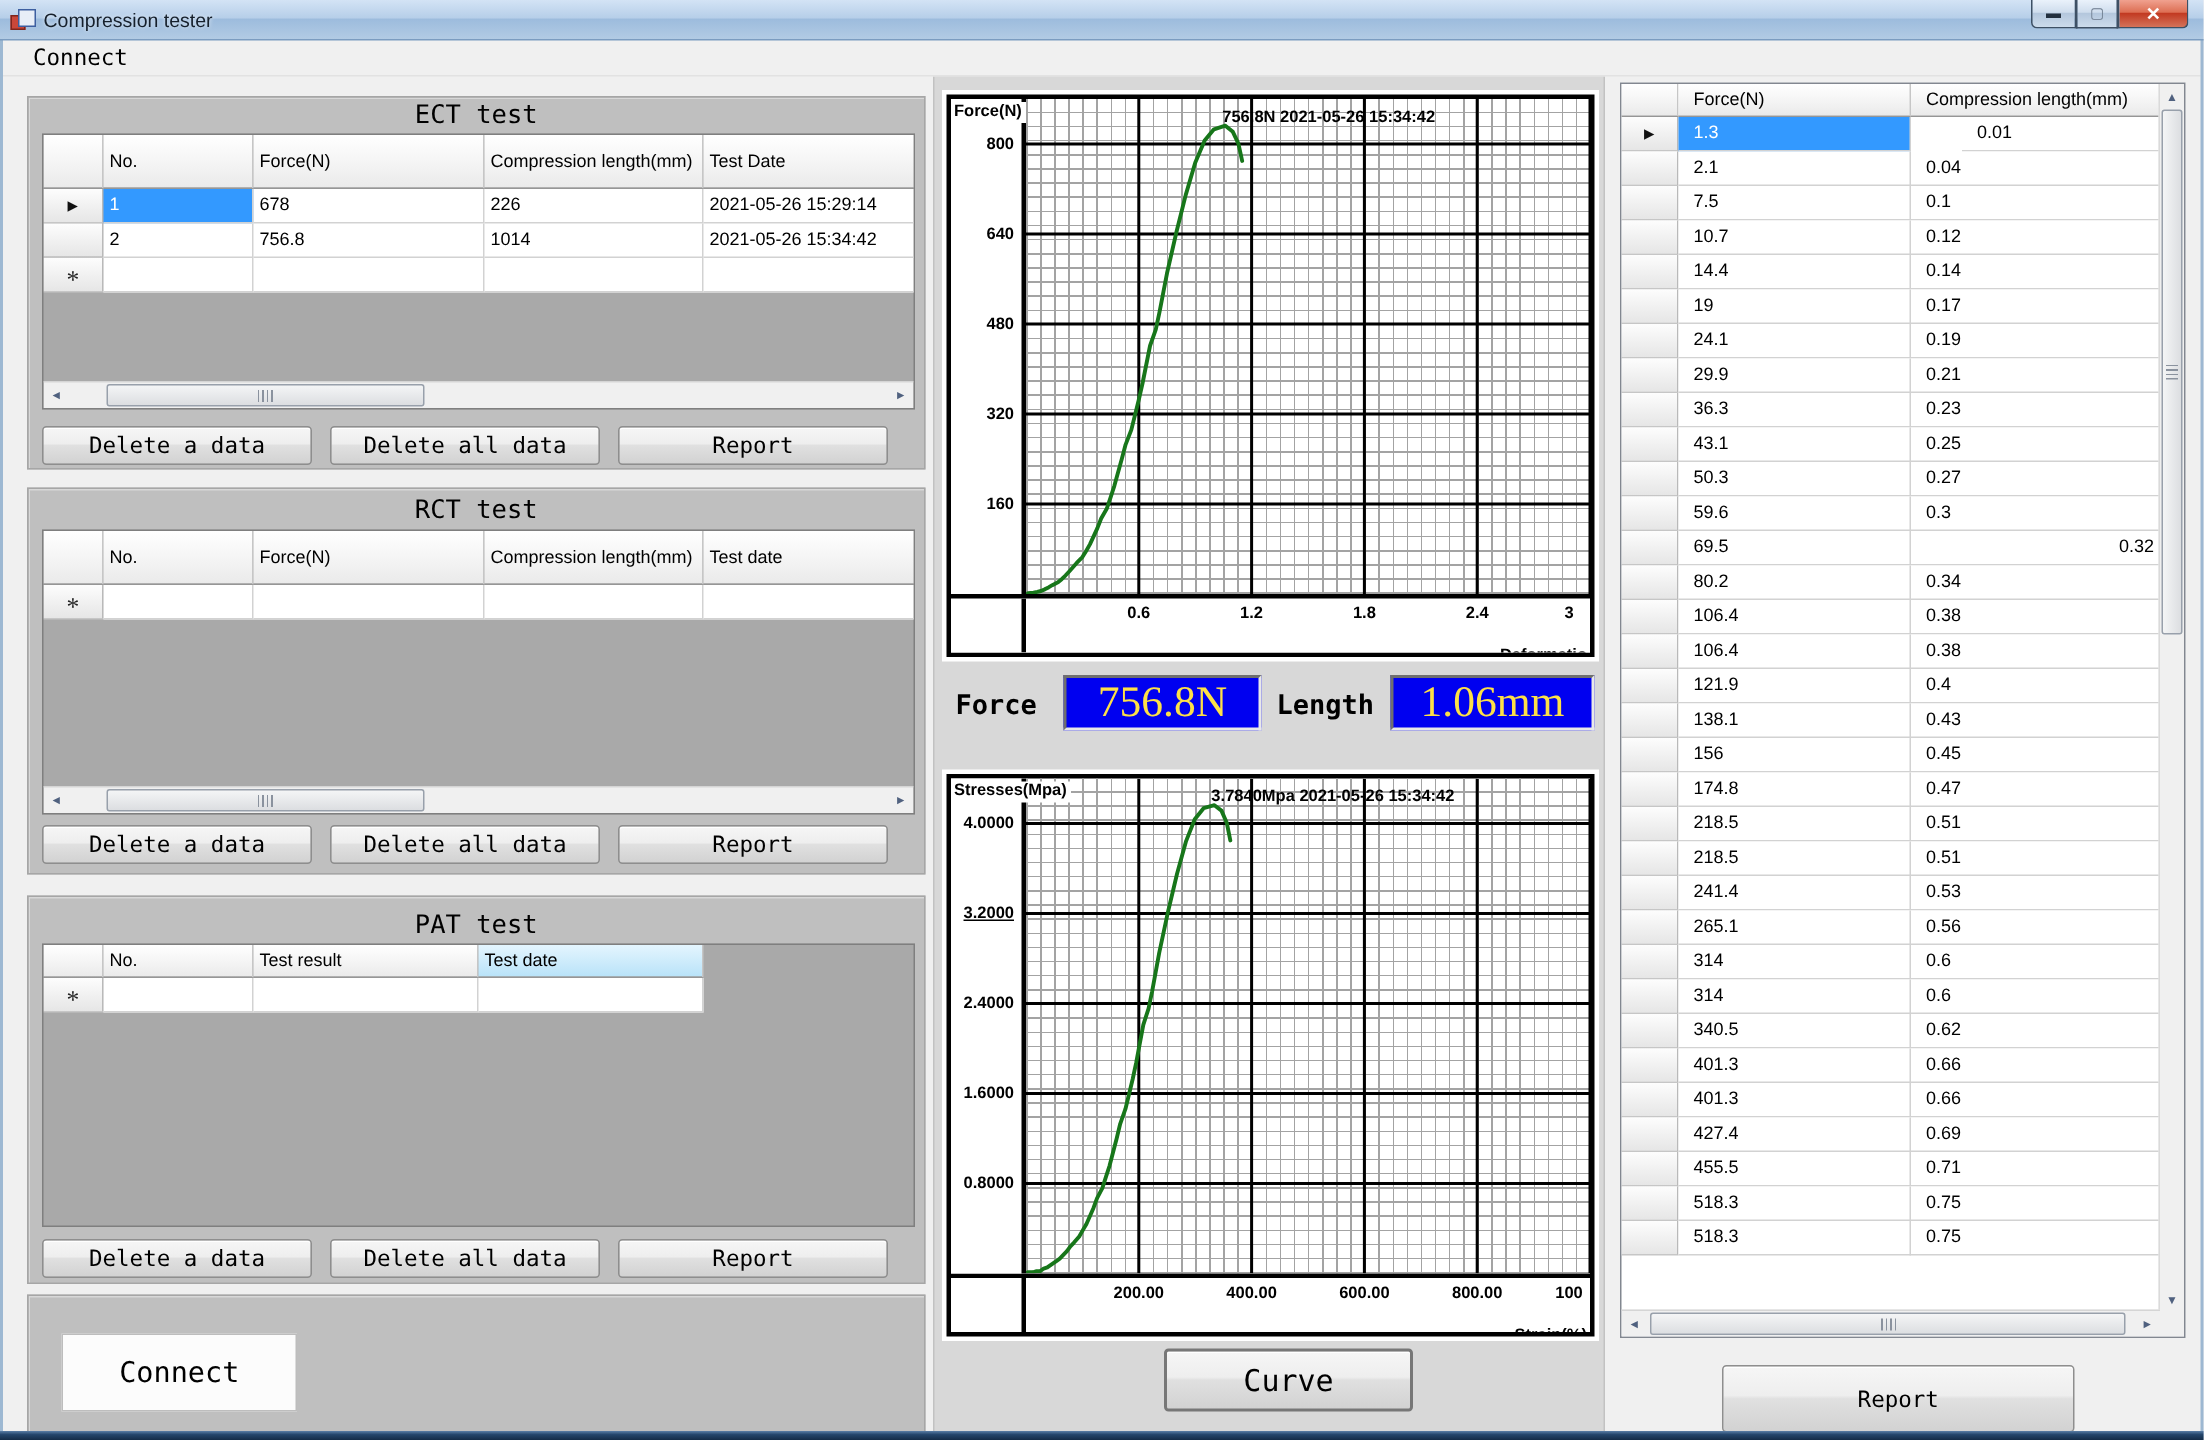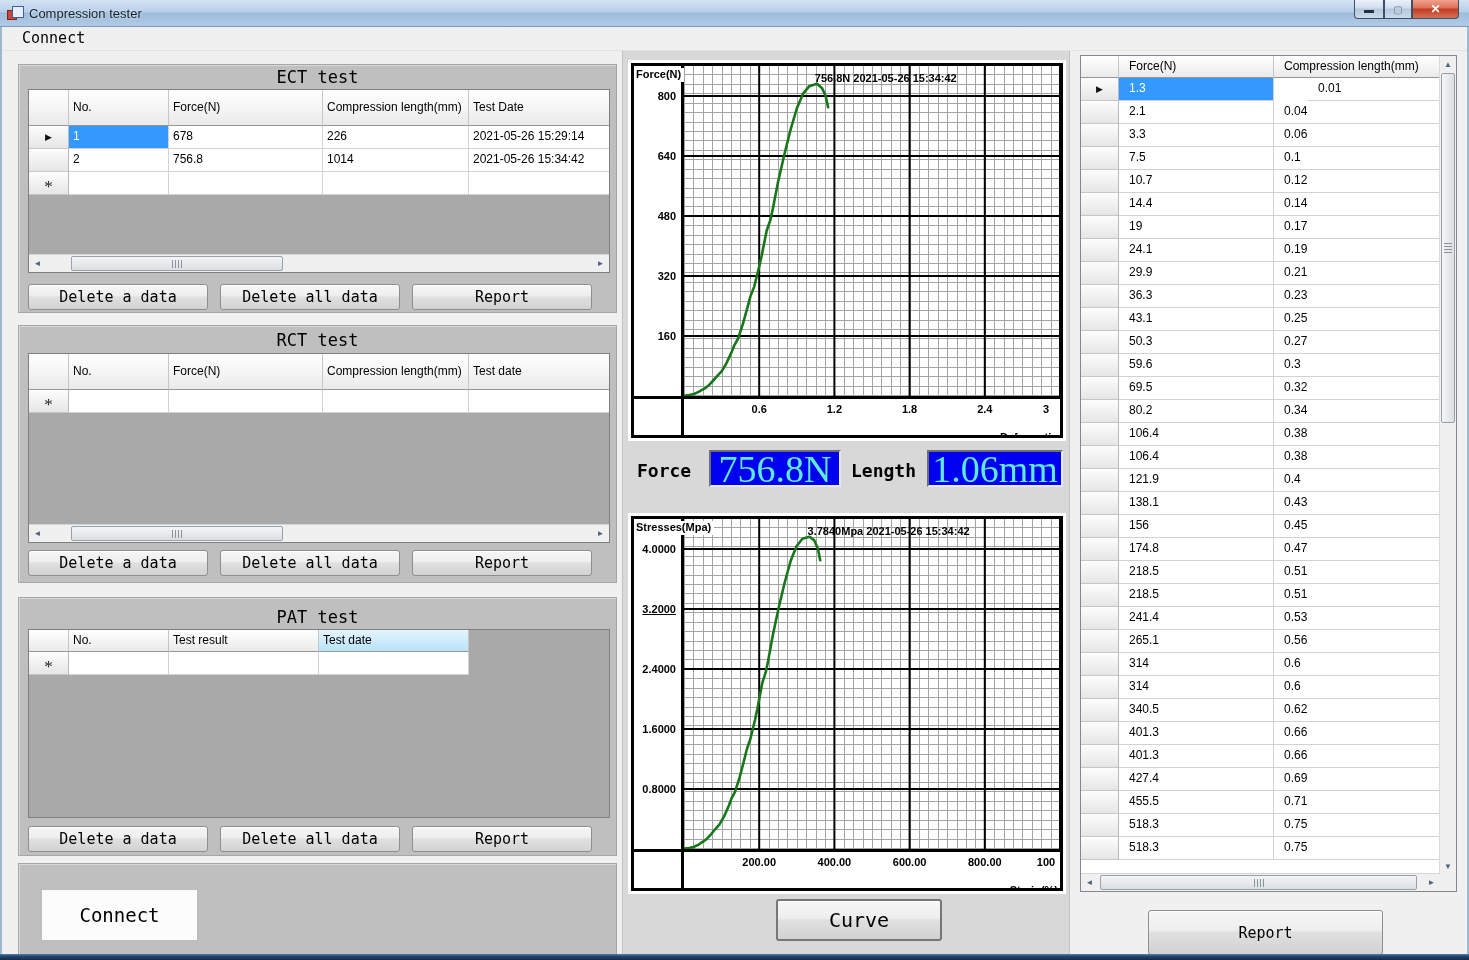--- a/index.html
+++ b/index.html
@@ -78,22 +78,22 @@
                      repeating-linear-gradient(0deg,#a3a3a3 0 1px,transparent 1px 9.43px);}
   .chart-plot svg{position:absolute;left:0;top:0;width:100%;height:100%;display:block;}
   .chart-anno{position:absolute;top:6px;font-size:11px;font-weight:bold;white-space:nowrap;z-index:4;}
   .chart-xstrip{position:absolute;left:0;right:0;bottom:0;height:36px;border-top:3px solid #000;
     background:#fff;overflow:hidden;}
   .chart-xstrip::before{content:"";position:absolute;left:47px;top:0;width:3px;height:100%;background:#000;}
   .xtick{position:absolute;top:4px;transform:translateX(-50%);font-size:11px;font-weight:bold;}
   .chart-xlabel{position:absolute;right:2px;top:32px;font-size:11px;font-weight:bold;white-space:nowrap;}
   .mid-label{position:absolute;font-family:"DejaVu Sans Mono",monospace;font-weight:bold;font-size:18px;}
   .val-box{position:absolute;background:#0000f0;border-top:2px solid #6f6f6f;border-left:2px solid #6f6f6f;
-    border-right:2px solid #e9e9e9;border-bottom:2px solid #e9e9e9;box-sizing:border-box;color:#5eead4;
-    font-family:"Liberation Serif",serif;font-size:38px;display:flex;align-items:center;justify-content:center;}
+    border-right:2px solid #e9e9e9;border-bottom:2px solid #e9e9e9;box-sizing:border-box;color:#fde047;
+    font-family:"Liberation Serif",serif;font-size:29px;display:flex;align-items:center;justify-content:center;}
   
   .rt{position:absolute;left:1080px;top:55px;width:377px;height:837px;background:#fff;
     border:1px solid #828790;box-sizing:border-box;overflow:hidden;}
   .rt-vscroll{position:absolute;top:0;right:0;width:16px;bottom:17px;background:#f0f0f0;border-left:1px solid #dadada;}
   .rt-vscroll .sb-btn{position:absolute;left:0;width:16px;height:16px;}
   .rt-corner{position:absolute;right:0;bottom:0;width:16px;height:17px;background:#f0f0f0;}
 </style>
 </head>
 <body>
 
@@ -320,25 +320,20 @@
         <div class="dgv-cell sel" style="width: 155px; height: 23px; padding-left: 10px;">1.3</div>
         <div class="dgv-cell" style="width: 167px; height: 23px; padding-left: 10px; margin-left: 34px;">0.01</div>
       </div>
       <div class="dgv-row">
         <div class="dgv-selcell" style="width: 38px; height: 23px;"></div>
         <div class="dgv-cell" style="width: 155px; height: 23px; padding-left: 10px;">2.1</div>
         <div class="dgv-cell" style="width: 167px; height: 23px; padding-left: 10px;">0.04</div>
       </div>
       <div class="dgv-row">
         <div class="dgv-selcell" style="width: 38px; height: 23px;"></div>
-        <div class="dgv-cell" style="width: 155px; height: 23px; padding-left: 10px;">3.3</div>
-        <div class="dgv-cell" style="width: 167px; height: 23px; padding-left: 10px;">0.06</div>
-      </div>
-      <div class="dgv-row">
-        <div class="dgv-selcell" style="width: 38px; height: 23px;"></div>
         <div class="dgv-cell" style="width: 155px; height: 23px; padding-left: 10px;">7.5</div>
         <div class="dgv-cell" style="width: 167px; height: 23px; padding-left: 10px;">0.1</div>
       </div>
       <div class="dgv-row">
         <div class="dgv-selcell" style="width: 38px; height: 23px;"></div>
         <div class="dgv-cell" style="width: 155px; height: 23px; padding-left: 10px;">10.7</div>
         <div class="dgv-cell" style="width: 167px; height: 23px; padding-left: 10px;">0.12</div>
       </div>
       <div class="dgv-row">
         <div class="dgv-selcell" style="width: 38px; height: 23px;"></div>
@@ -376,21 +371,21 @@
         <div class="dgv-cell" style="width: 167px; height: 23px; padding-left: 10px;">0.27</div>
       </div>
       <div class="dgv-row">
         <div class="dgv-selcell" style="width: 38px; height: 23px;"></div>
         <div class="dgv-cell" style="width: 155px; height: 23px; padding-left: 10px;">59.6</div>
         <div class="dgv-cell" style="width: 167px; height: 23px; padding-left: 10px;">0.3</div>
       </div>
       <div class="dgv-row">
         <div class="dgv-selcell" style="width: 38px; height: 23px;"></div>
         <div class="dgv-cell" style="width: 155px; height: 23px; padding-left: 10px;">69.5</div>
-        <div class="dgv-cell" style="width: 167px; height: 23px; padding-left: 10px;">0.32</div>
+        <div class="dgv-cell" style="width: 167px; height: 23px; padding-left: 10px; text-align: right;">0.32</div>
       </div>
       <div class="dgv-row">
         <div class="dgv-selcell" style="width: 38px; height: 23px;"></div>
         <div class="dgv-cell" style="width: 155px; height: 23px; padding-left: 10px;">80.2</div>
         <div class="dgv-cell" style="width: 167px; height: 23px; padding-left: 10px;">0.34</div>
       </div>
       <div class="dgv-row">
         <div class="dgv-selcell" style="width: 38px; height: 23px;"></div>
         <div class="dgv-cell" style="width: 155px; height: 23px; padding-left: 10px;">106.4</div>
         <div class="dgv-cell" style="width: 167px; height: 23px; padding-left: 10px;">0.38</div>

